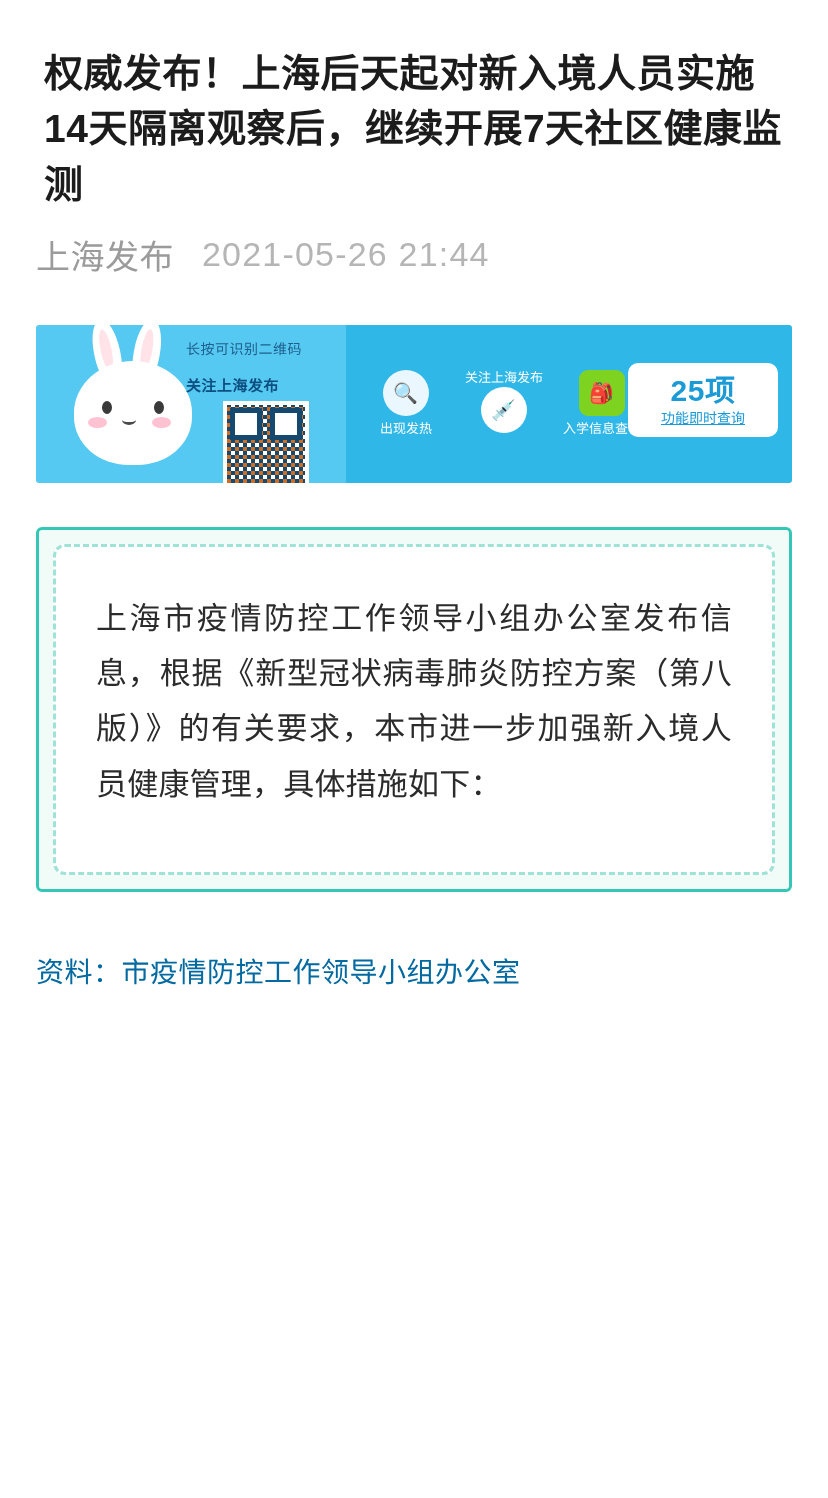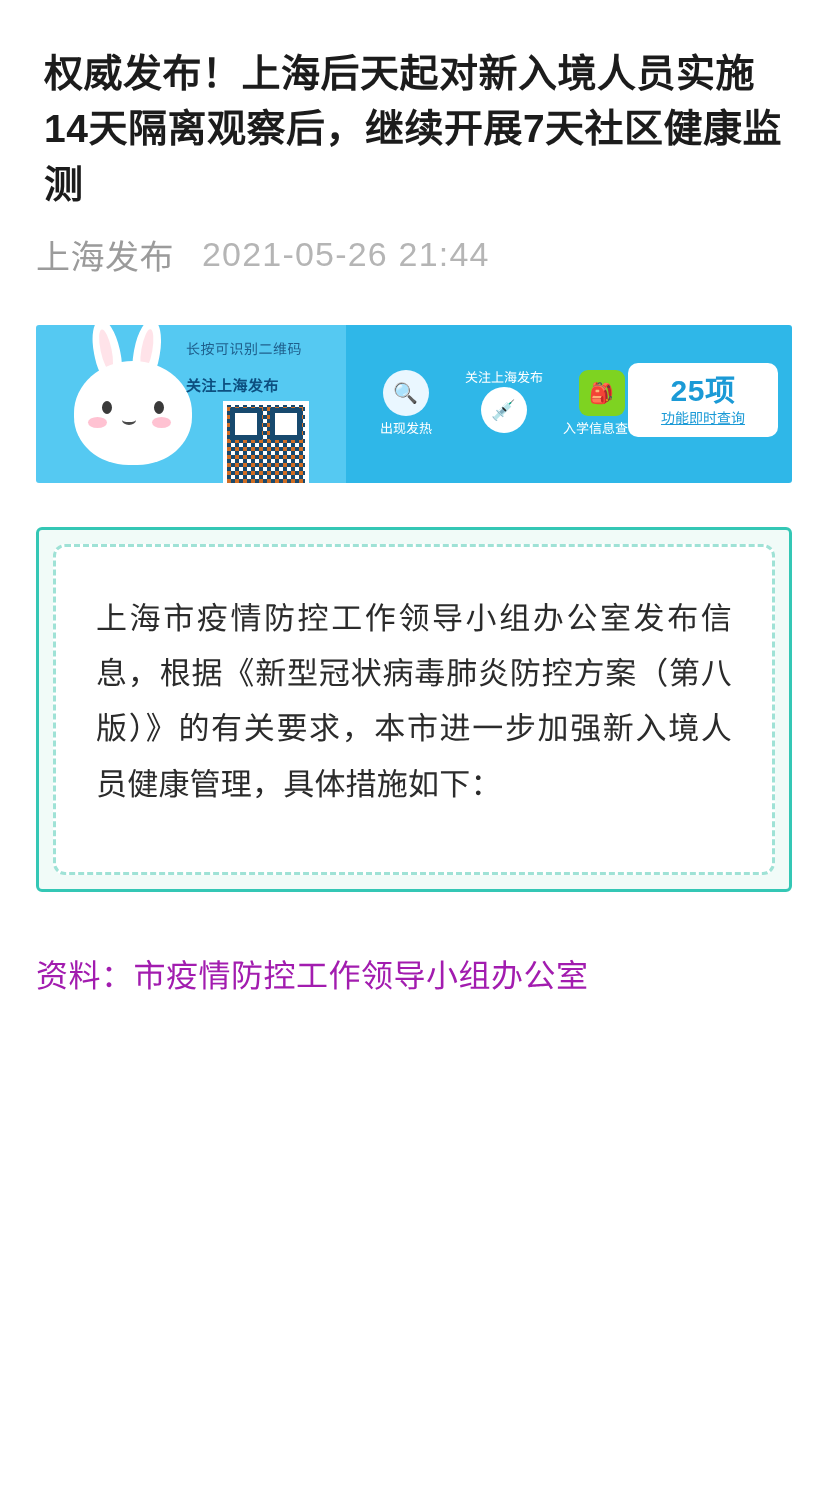--- a/index.html
+++ b/index.html
@@ -236,22 +236,22 @@
     color: #2b2b2b;
     margin: 0;
     text-align: justify;
     letter-spacing: .2px;
   }
   .notice-p + .notice-p { margin-top: 40px; }
 
   
   .footer-note {
     margin-top: 58px;
-    font-size: 32px;
-    color: #a21caf;
+    font-size: 28px;
+    color: #0369a1;
     letter-spacing: .5px;
     padding-bottom: 40px;
   }
 </style>
 </head>
 <body>
 
 <div class="page">
 
   <h1 class="article-title">权威发布！上海后天起对新入境人员实施14天隔离观察后，继续开展7天社区健康监测</h1>

